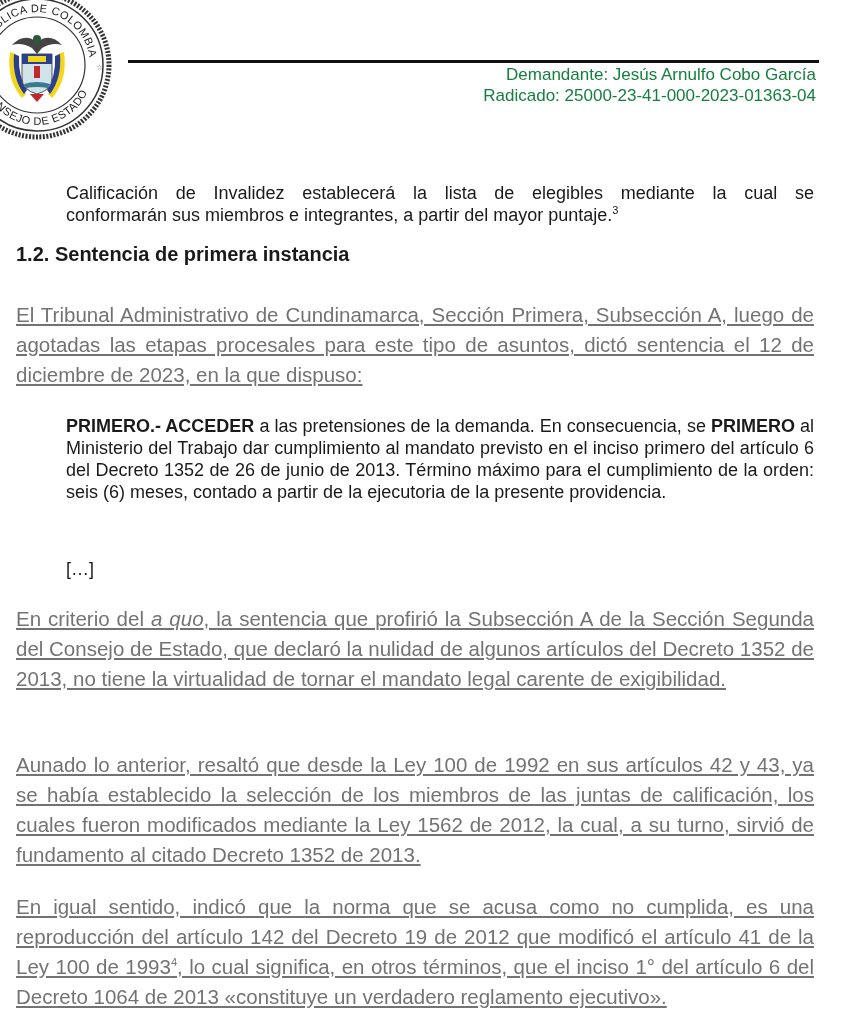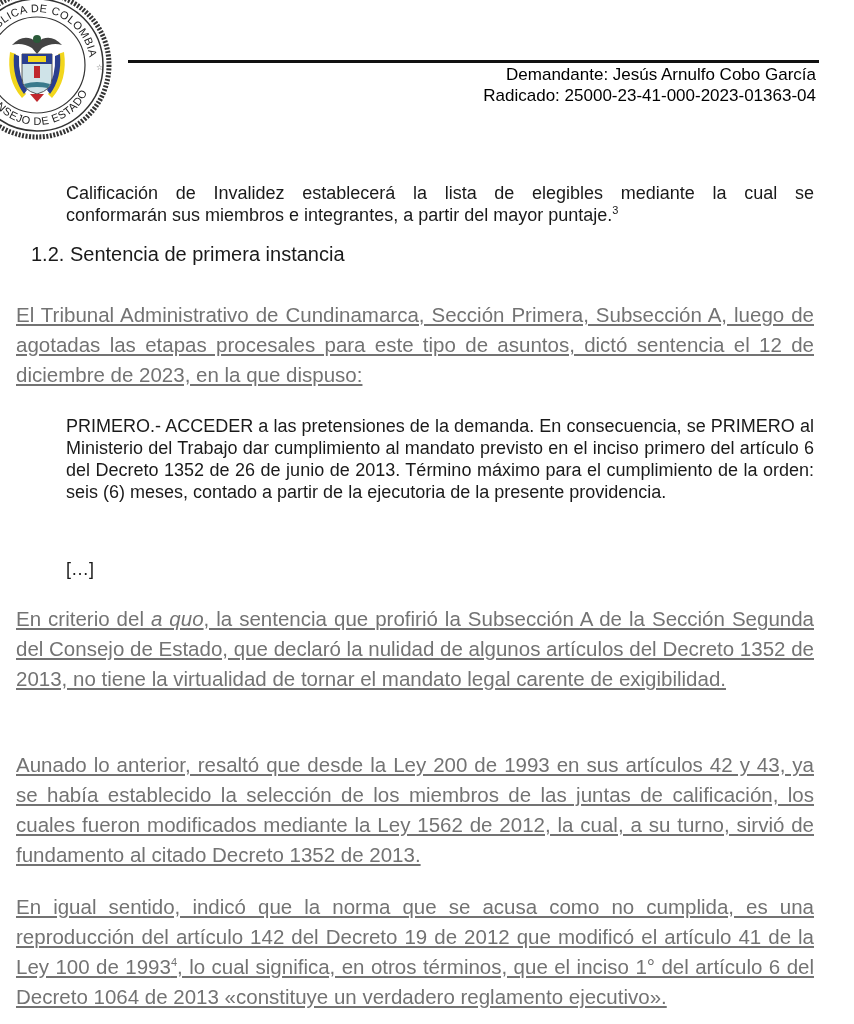--- a/index.html
+++ b/index.html
@@ -4,34 +4,34 @@
 <style>
   html, body { margin: 0; padding: 0; }
   body {
     width: 854px; height: 1024px; overflow: hidden; background: #ffffff;
     font-family: "Liberation Sans", sans-serif; color: #1a1a1a; position: relative;
   }
   .seal { position: absolute; left: -38px; top: -10px; width: 150px; height: 150px; }
   .header-rule { position: absolute; left: 128px; top: 60px; width: 691px; height: 3px; background: #111; }
   .header-meta {
     position: absolute; right: 38px; top: 64px; text-align: right;
-    font-size: 17px; line-height: 21px; color: #000000;
+    font-size: 17px; line-height: 21px; color: #15803d;
   }
   .header-meta div { white-space: nowrap; }
   .indent-block {
     position: absolute; left: 66px; width: 748px;
     font-size: 18px; line-height: 22px; text-align: justify; color: #1a1a1a;
   }
   .body-par {
     position: absolute; left: 16px; width: 798px;
     font-size: 20.5px; line-height: 30px; text-align: justify; color: #737373; text-decoration: underline;
   }
-  .section-title { position: absolute; left: 31px; top: 243px; font-size: 20px; font-weight: normal; }
+  .section-title { position: absolute; left: 16px; top: 243px; font-size: 20px; font-weight: bold; }
   sup { font-size: 11px; line-height: 0; vertical-align: super; }
-  b { font-weight: normal; }
+  b { font-weight: bold; }
   i { font-style: italic; }
   .last-line-justify { text-align-last: justify; }
 </style>
 </head>
 <body>
 
 <svg class="seal" viewBox="0 0 150 150">
   <defs>
     <path id="arcTop" d="M 22 75 A 53 53 0 0 1 128 75"></path>
     <path id="arcBot" d="M 20 80 A 55 55 0 0 0 130 80"></path>
@@ -81,17 +81,17 @@
 
 <div class="indent-block" style="top:415px;">
   <b>PRIMERO.- ACCEDER</b><span> a las pretensiones de la demanda. En consecuencia, se </span><b>PRIMERO</b><span> al Ministerio del Trabajo dar cumplimiento al mandato previsto en el inciso primero del artículo 6 del Decreto 1352 de 26 de junio de 2013. Término máximo para el cumplimiento de la orden: seis (6) meses, contado a partir de la ejecutoria de la presente providencia.</span>
 </div>
 <div class="indent-block" style="top:558px;">[…]</div>
 
 <div class="body-par" style="top:604px;">
   <span>En criterio del </span><i>a quo</i><span>, la sentencia que profirió la Subsección A de la Sección Segunda del Consejo de Estado, que declaró la nulidad de algunos artículos del Decreto 1352 de 2013, no tiene la virtualidad de tornar el mandato legal carente de exigibilidad.</span>
 </div>
 
-<div class="body-par" style="top:750px;">Aunado lo anterior, resaltó que desde la Ley 200 de 1993 en sus artículos 42 y 43, ya se había establecido la selección de los miembros de las juntas de calificación, los cuales fueron modificados mediante la Ley 1562 de 2012, la cual, a su turno, sirvió de fundamento al citado Decreto 1352 de 2013.</div>
+<div class="body-par" style="top:750px;">Aunado lo anterior, resaltó que desde la Ley 100 de 1992 en sus artículos 42 y 43, ya se había establecido la selección de los miembros de las juntas de calificación, los cuales fueron modificados mediante la Ley 1562 de 2012, la cual, a su turno, sirvió de fundamento al citado Decreto 1352 de 2013.</div>
 
 <div class="body-par" style="top:892px;">
   <span>En igual sentido, indicó que la norma que se acusa como no cumplida, es una reproducción del artículo 142 del Decreto 19 de 2012 que modificó el artículo 41 de la Ley 100 de 1993</span><sup>4</sup><span>, lo cual significa, en otros términos, que el inciso 1° del artículo 6 del Decreto 1064 de 2013 «constituye un verdadero reglamento ejecutivo».</span>
 </div>
 
 </body></html>

